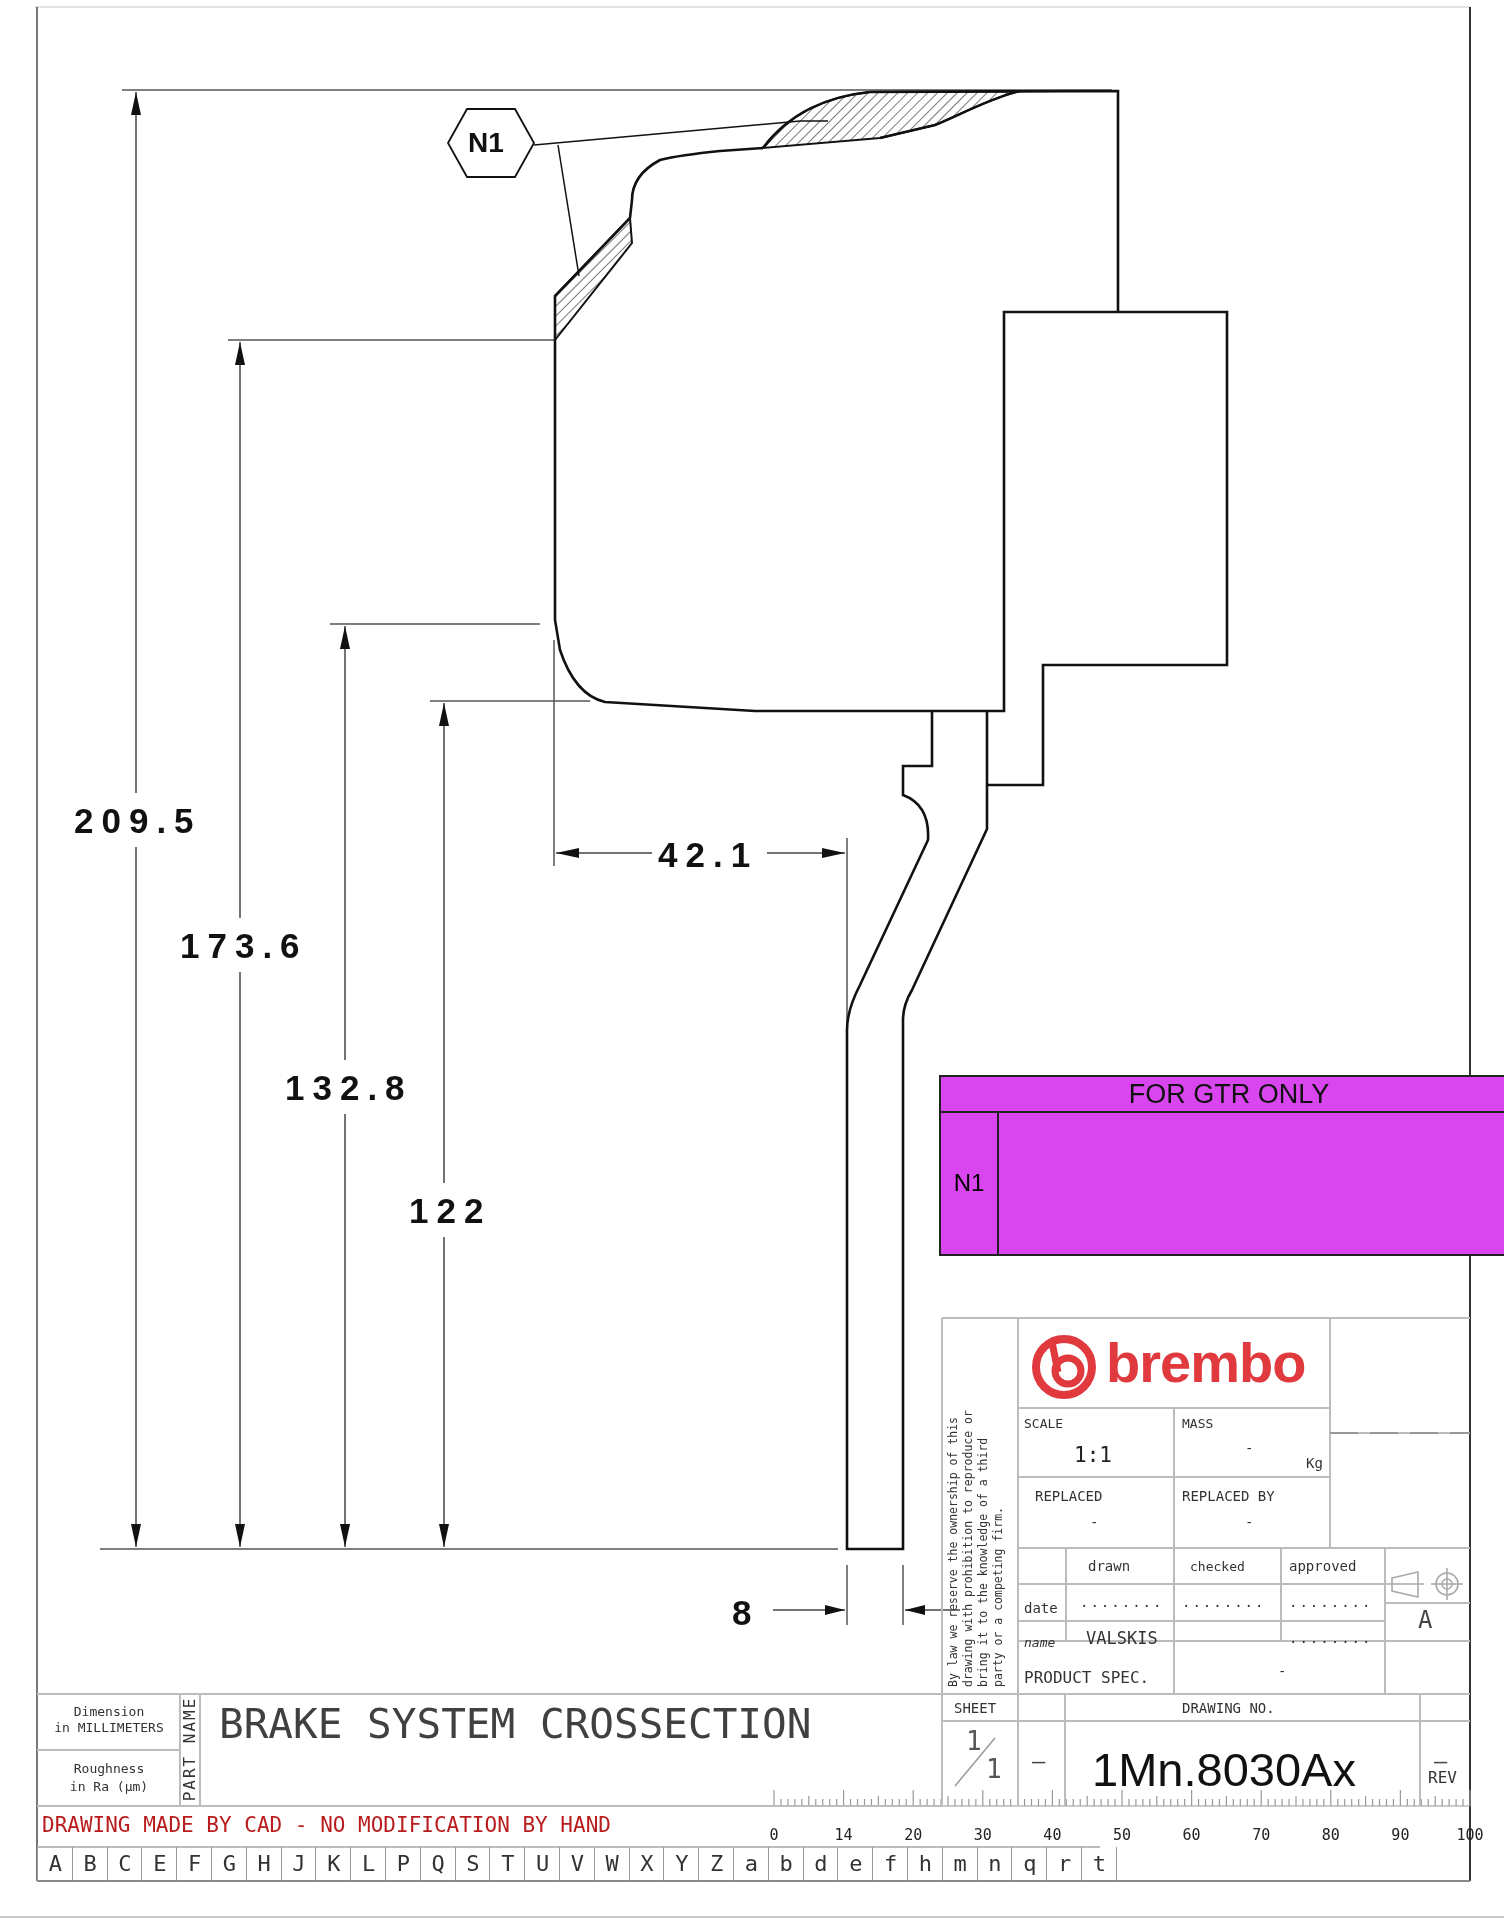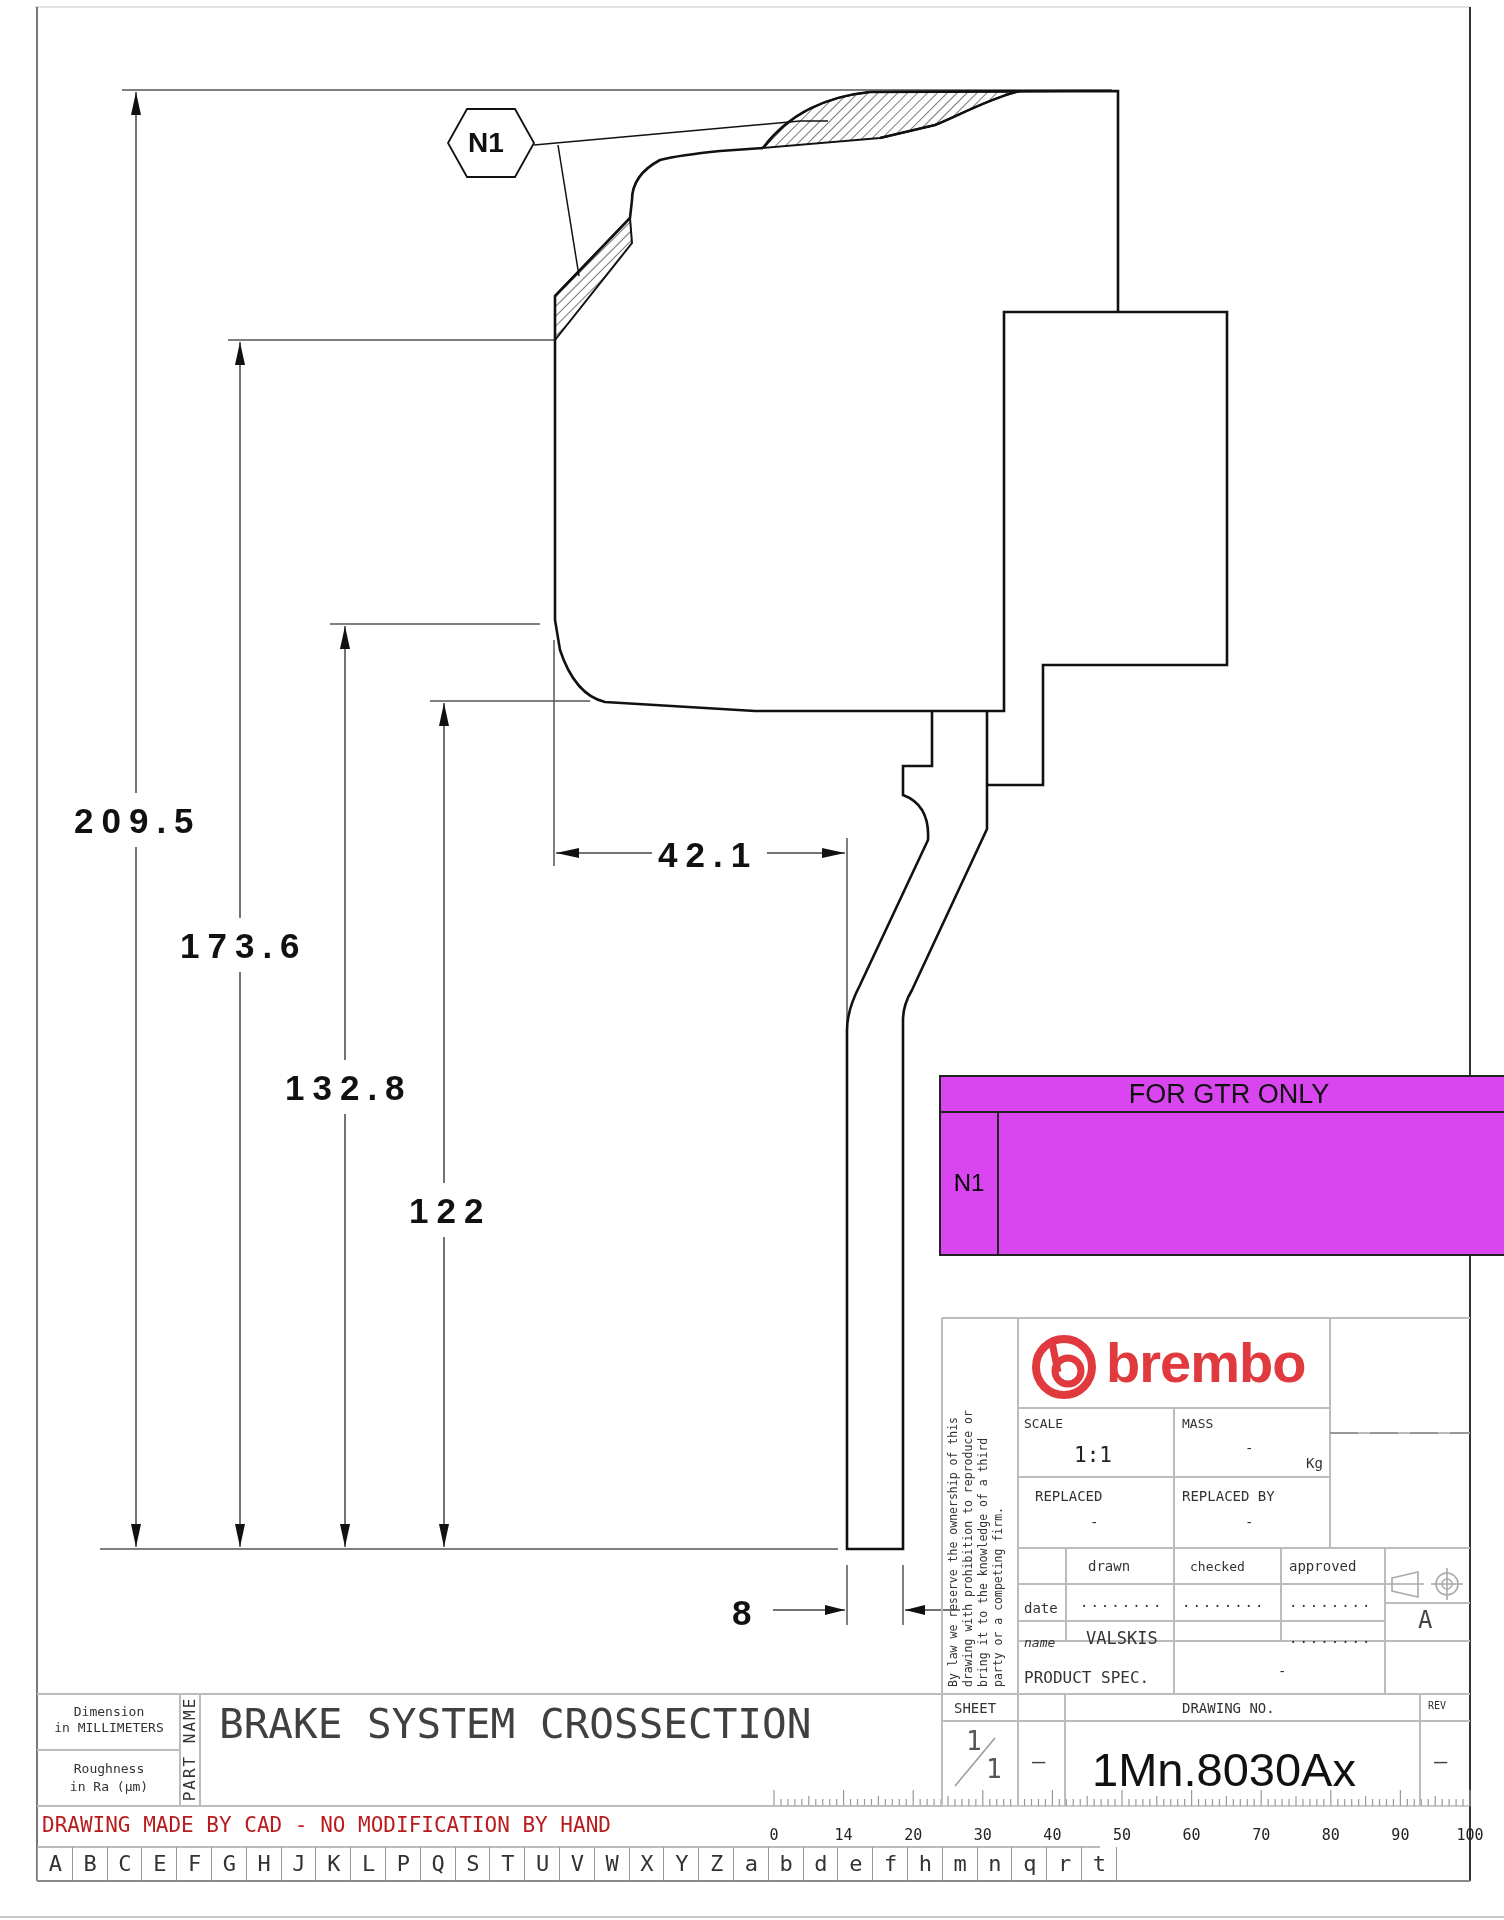--- a/index.html
+++ b/index.html
@@ -302,21 +302,21 @@
 <div class="tb" style="left:1418px; top:1606px; font-size:24px; color:#444;">A</div>
 <div class="tb" style="left:1024px; top:1668px; font-size:16px;">PRODUCT SPEC.</div>
 <div class="tb" style="left:1278px; top:1663px; font-size:14px;">-</div>
 
 <div class="tb" style="left:954px; top:1700px; font-size:14px;">SHEET</div>
 <div class="tb" style="left:966px; top:1726px; font-size:26px; color:#555;">1</div>
 <div class="tb" style="left:986px; top:1754px; font-size:26px; color:#555;">1</div>
 <div class="tb" style="left:1032px; top:1748px; font-size:22px; color:#444;">—</div>
 <div class="tb" style="left:1182px; top:1700px; font-size:14px;">DRAWING NO.</div>
 <div class="abs" style="left:1092px; top:1742px; font-size:47px; color:#111; font-family:'Liberation Sans', sans-serif;">1Mn.8030Ax</div>
-<div class="tb" style="left:1428px; top:1700px; font-size:10px;">REV</div>
+<div class="tb" style="left:1428px; top:1768px; font-size:16px;">REV</div>
 <div class="tb" style="left:1434px; top:1748px; font-size:22px; color:#444;">—</div>
 
 <div class="tb" style="left:40px; top:1704px; width:138px; text-align:center; font-size:13px; line-height:16px;">
   <div>Dimension</div>
   <div>in MILLIMETERS</div>
 </div>
 <div class="tb" style="left:40px; top:1760px; width:138px; text-align:center; font-size:13px; line-height:18px;">
   <div>Roughness</div>
   <div>in Ra (µm)</div>
 </div>

